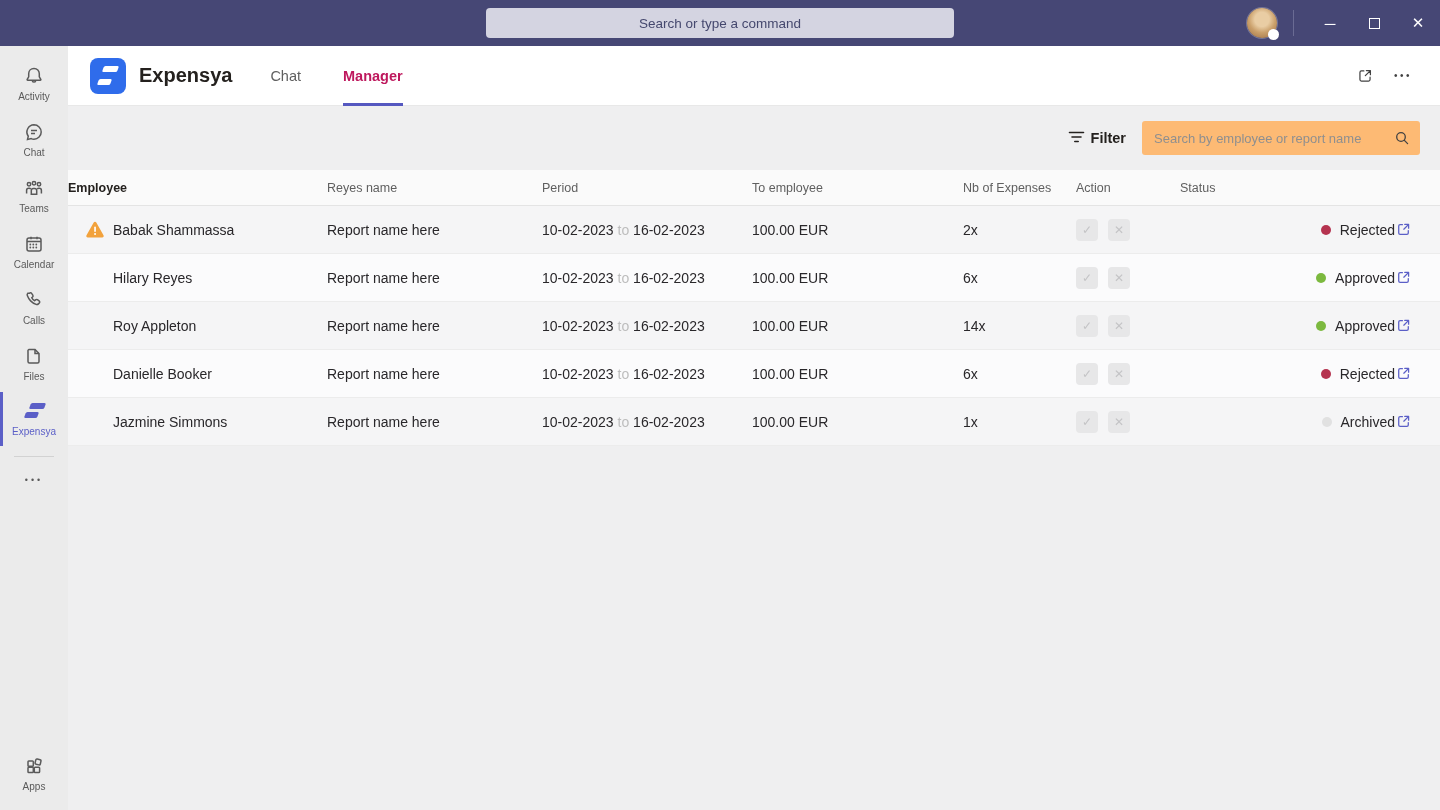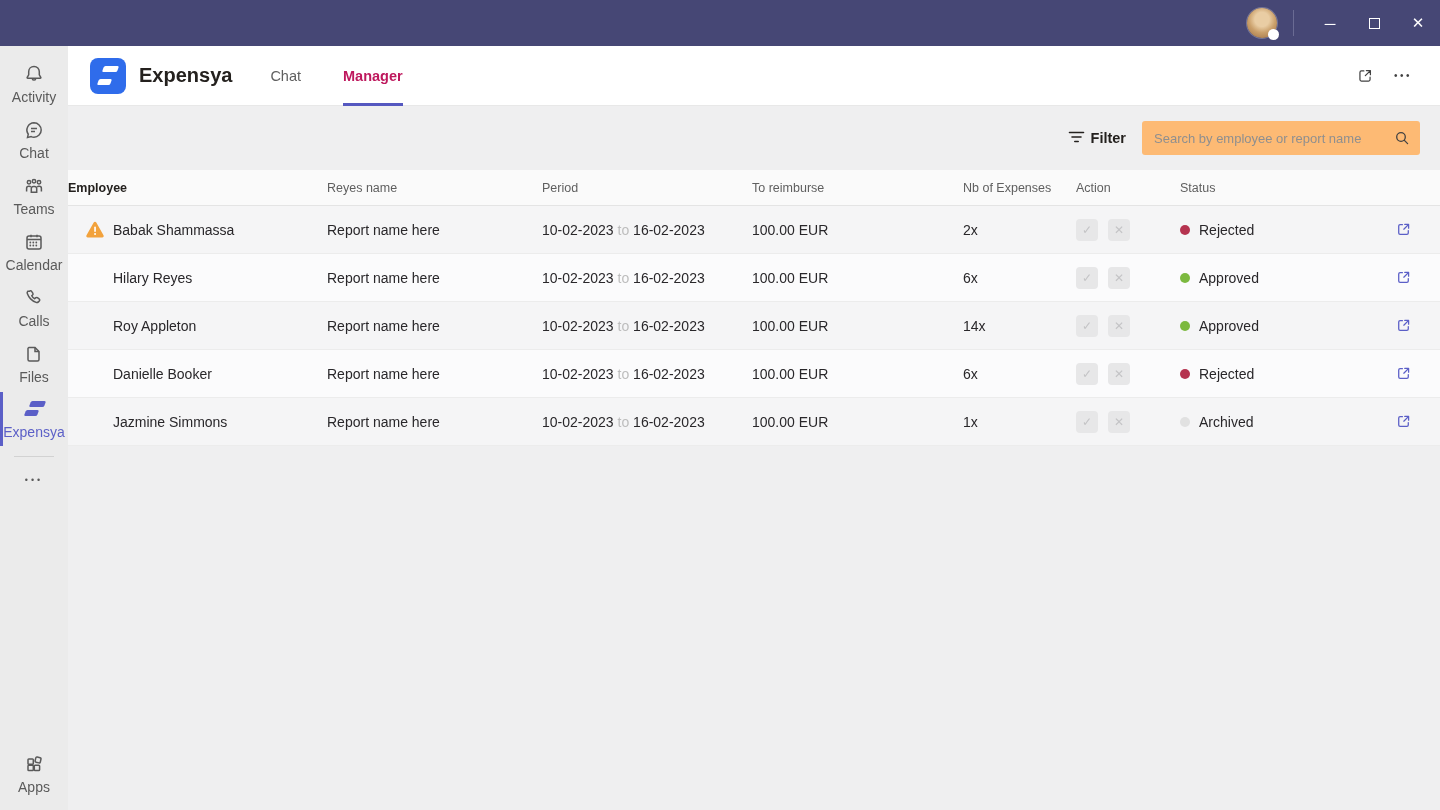--- a/index.html
+++ b/index.html
@@ -24,21 +24,21 @@
     color:#ffffff; font-size:15px; cursor:pointer; }
   .winbtn .maxbox { width:11px; height:11px; border:1.4px solid #fff; }
 
   
   .rail { position:absolute; top:46px; left:0; width:68px; height:764px;
     background:#ebebeb; display:flex; flex-direction:column; align-items:stretch;
     padding-top:10px; z-index:20; }
   .rail-item { height:54px; margin-bottom:2px; display:flex; flex-direction:column;
     align-items:center; justify-content:center; gap:3px; color:#5a5a5a;
     cursor:pointer; border-left:3px solid transparent; border-right:3px solid transparent; }
-  .rail-item .lbl { font-size:14px; color:#5a5a5a; }
+  .rail-item .lbl { font-size:10px; color:#5a5a5a; }
   .rail-item svg { stroke:#5a5a5a; }
   .rail-item.active { border-left-color:#5b5fc7; }
   .rail-item.active .lbl { color:#5b5fc7; }
   .rail-divider { height:1px; background:#d2d2d2; margin:8px 14px; }
   .rail-more { height:30px; display:flex; align-items:center; justify-content:center;
     color:#5a5a5a; font-size:9px; letter-spacing:3px; cursor:pointer; }
   .rail-spacer { flex:1; }
   .exp-glyph { position:relative; width:24px; height:22px; }
   .exp-glyph i { position:absolute; display:block; border-radius:1.5px; transform:skewX(-20deg); }
 
@@ -75,28 +75,29 @@
   .thead .th-employee { font-weight:700; color:#24211e; }
   .trow { height:48px; font-size:14px; color:#29272a; border-bottom:1px solid #ececec; cursor:pointer; }
   .trow:nth-child(odd) { background:#f5f5f6; }
   .trow:nth-child(even) { background:#fbfbfc; }
   .cell-employee { display:flex; align-items:center; padding-left:17px; }
   .warn-slot { width:28px; display:flex; align-items:center; }
   .to-word { color:#bdbdbd; }
   .actions { display:flex; gap:10px; }
   .act-btn { width:22px; height:22px; border-radius:4px; background:#e7e7e8; border:none;
     color:#c4c4c6; font-size:12px; line-height:22px; text-align:center; cursor:pointer; }
-  .status-cell { display:flex; align-items:center; gap:9px; }
+  .status-cell { display:flex; align-items:center; gap:9px;justify-content:flex-end; }
   .status-dot { width:10px; height:10px; border-radius:50%; flex:0 0 auto; }
   .link-btn { color:#5b5fc7; cursor:pointer; display:flex; align-items:center; }
 </style>
 </head>
 <body>
 
 <div class="topbar">
+  <input class="topbar-search" placeholder="Search or type a command" style="">
   <div class="topbar-right">
     <div class="avatar">
       <span class="presence"></span>
     </div>
     <div class="tb-divider"></div>
     <div class="winbtn">─</div>
     <div class="winbtn">
       <span class="maxbox"></span>
     </div>
     <div class="winbtn">✕</div>
@@ -216,21 +217,21 @@
         <circle cx="7" cy="7" r="4.3"></circle>
           <path d="M10.4 10.4 13.6 13.6"></path>
       </svg>
     </div>
   </div>
 
   <div class="thead grid-cols">
     <div class="th-employee">Employee</div>
     <div>Reyes name</div>
     <div>Period</div>
-    <div>To reimburse</div>
+    <div>To employee</div>
     <div>Nb of Expenses</div>
     <div>Action</div>
     <div>Status</div>
     <div></div>
   </div>
 
   <div>
 
     <div class="trow grid-cols">
       <div class="cell-employee">

